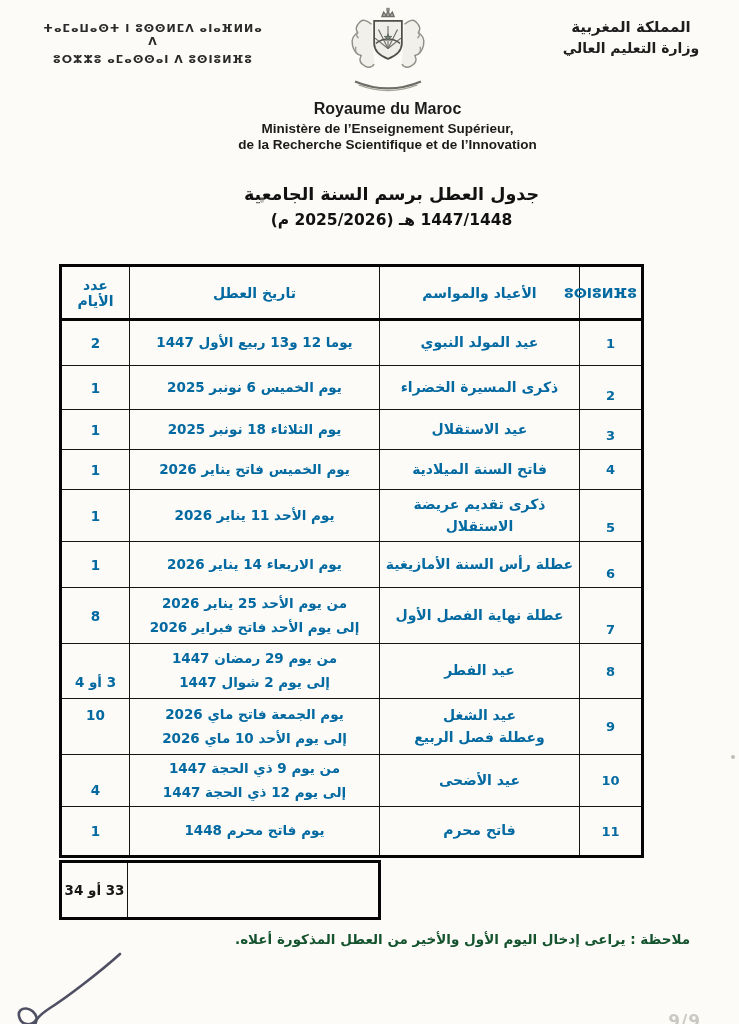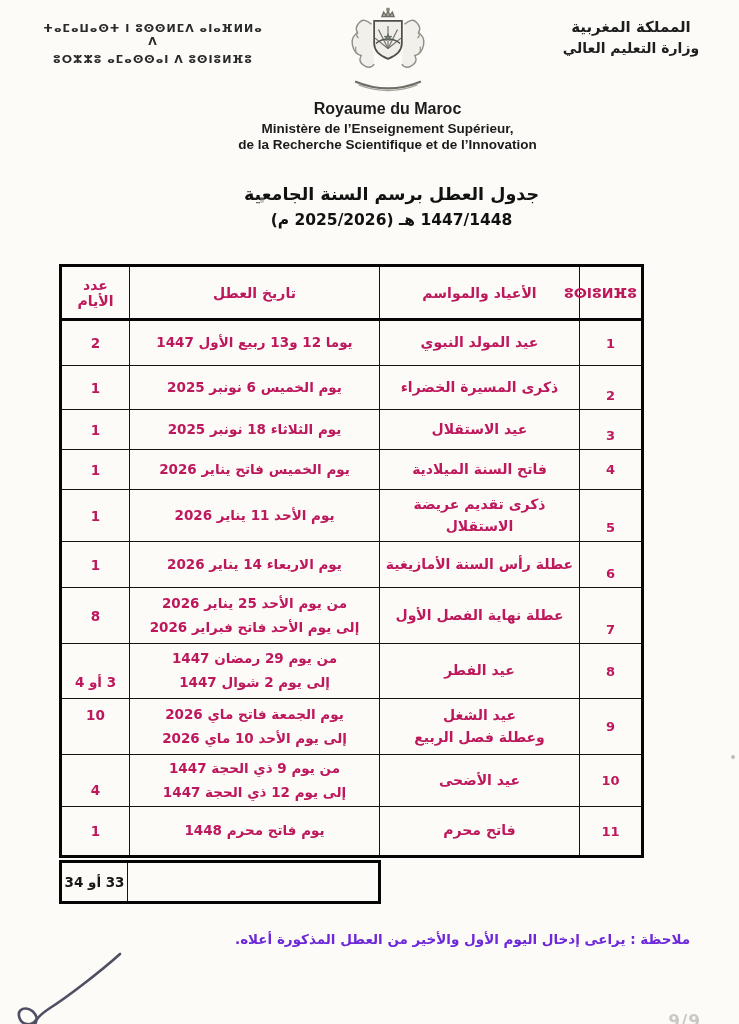--- a/index.html
+++ b/index.html
@@ -39,53 +39,53 @@
   .doc-title .t2 { font-size:15.5px; }
   
   .table-wrap { position:absolute; left:59px; top:264px; width:582px; }
   table.holiday-table {
     width:582px; border-collapse:collapse; direction:rtl;
     border:3px solid #050505; table-layout:fixed;
   }
   .c-rank { width:63px; } .c-holiday { width:200px; } .c-date { width:250px; } .c-days { width:69px; }
   .holiday-table th, .holiday-table td {
     border:1.6px solid #141414; text-align:center; vertical-align:middle;
-    font-weight:bold; color:#be185d; padding:2px 4px;
+    font-weight:bold; color:#0369a1; padding:2px 4px;
   }
   .holiday-table thead tr { height:54px; }
   .holiday-table thead th { font-size:14px; border-bottom:3px solid #050505; }
   td.rank { font-size:13px; }
   td.holiday { font-size:14px; line-height:1.55; white-space:pre-line; }
   td.date { font-size:13.5px; line-height:1.75; white-space:pre-line; }
   td.days { font-size:13.5px; }
   tr.r1{height:46px;} tr.r2{height:44px;} tr.r3{height:40px;} tr.r4{height:40px;}
   tr.r5{height:52px;} tr.r6{height:46px;} tr.r7{height:56px;} tr.r8{height:55px;}
   tr.r9{height:56px;} tr.r10{height:48px;} tr.r11{height:50px;}
   tr.r2 td.rank, tr.r3 td.rank, tr.r5 td.rank, tr.r6 td.rank, tr.r7 td.rank
     { vertical-align:bottom; padding-bottom:6px; }
   tr.r8 td.days, tr.r10 td.days { vertical-align:bottom; padding-bottom:8px; }
   tr.r9 td.days { vertical-align:top; padding-top:8px; }
   
   .total-row {
-    margin-top:2px; width:322px; height:44px; border:3px solid #050505;
+    margin-top:2px; width:322px; height:60px; border:3px solid #050505;
     display:flex; direction:ltr; background:#fcfbf7;
   }
   .total-days {
     width:66px; border-right:1.6px solid #141414; display:flex;
     align-items:center; justify-content:center; direction:rtl;
     font-weight:bold; font-size:13.5px;
   }
   .total-label {
     flex:1; display:flex; align-items:center; justify-content:center;
     direction:rtl; font-weight:bold; font-size:15px;
   }
   
   .note {
     position:absolute; top:931px; right:49px; direction:rtl;
-    font-weight:bold; font-size:13.5px; color:#6d28d9;
+    font-weight:bold; font-size:13.5px; color:#14532d;
   }
   
   .signature { position:absolute; left:0; bottom:0; width:132px; height:76px; }
   .page-num {
     position:absolute; right:38px; bottom:-7px; font-size:17px;
     color:rgba(125,125,118,0.40); font-weight:bold; letter-spacing:1px;
   }
   .speck { position:absolute; background:#8d8d86; border-radius:50%; opacity:.55; }
   .speck.s1 { left:260px; top:197px; width:4px; height:6px; }
   .speck.s2 { left:731px; top:755px; width:4px; height:4px; }

